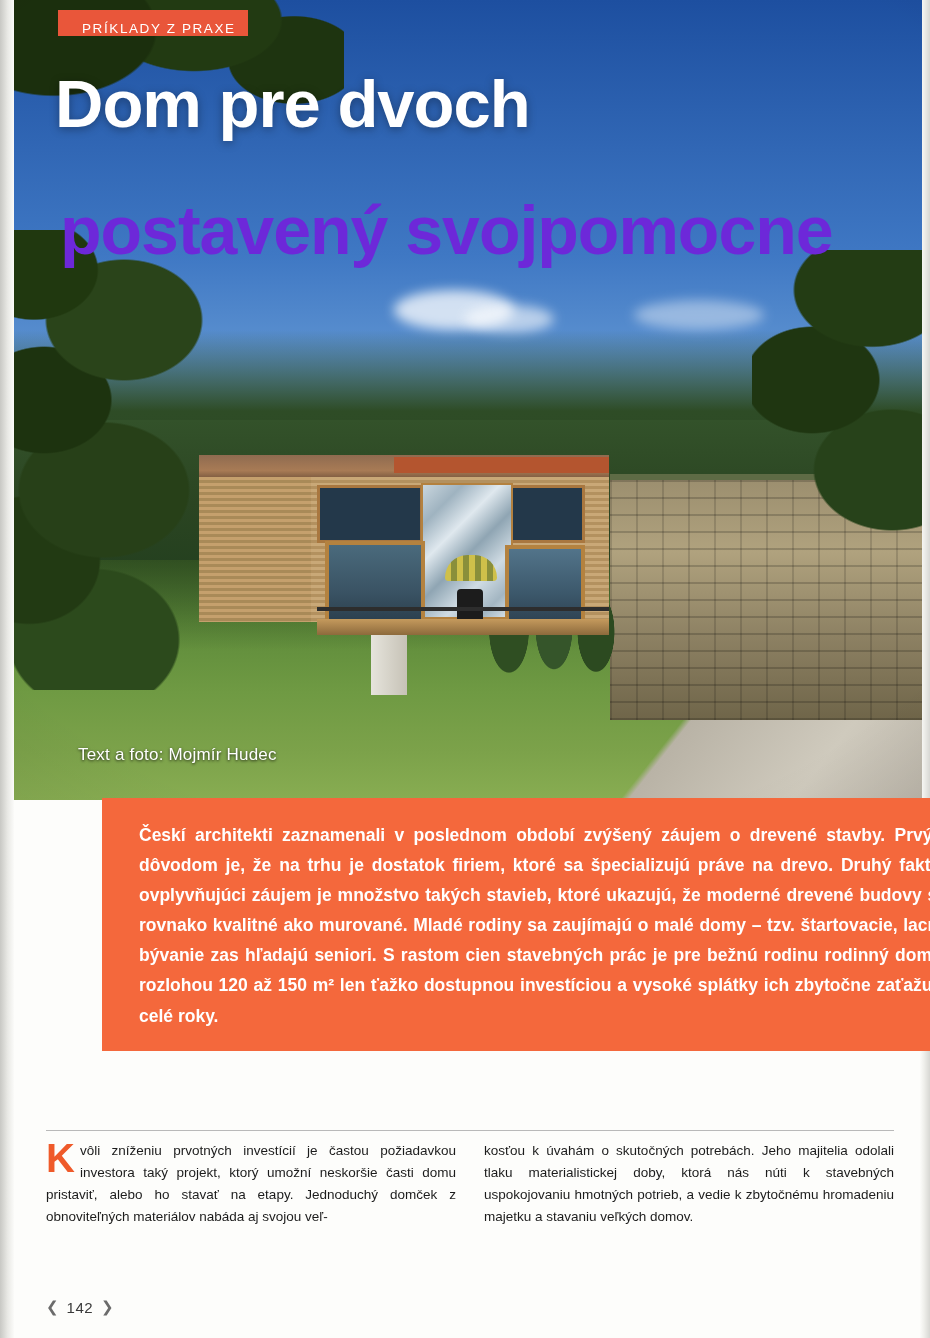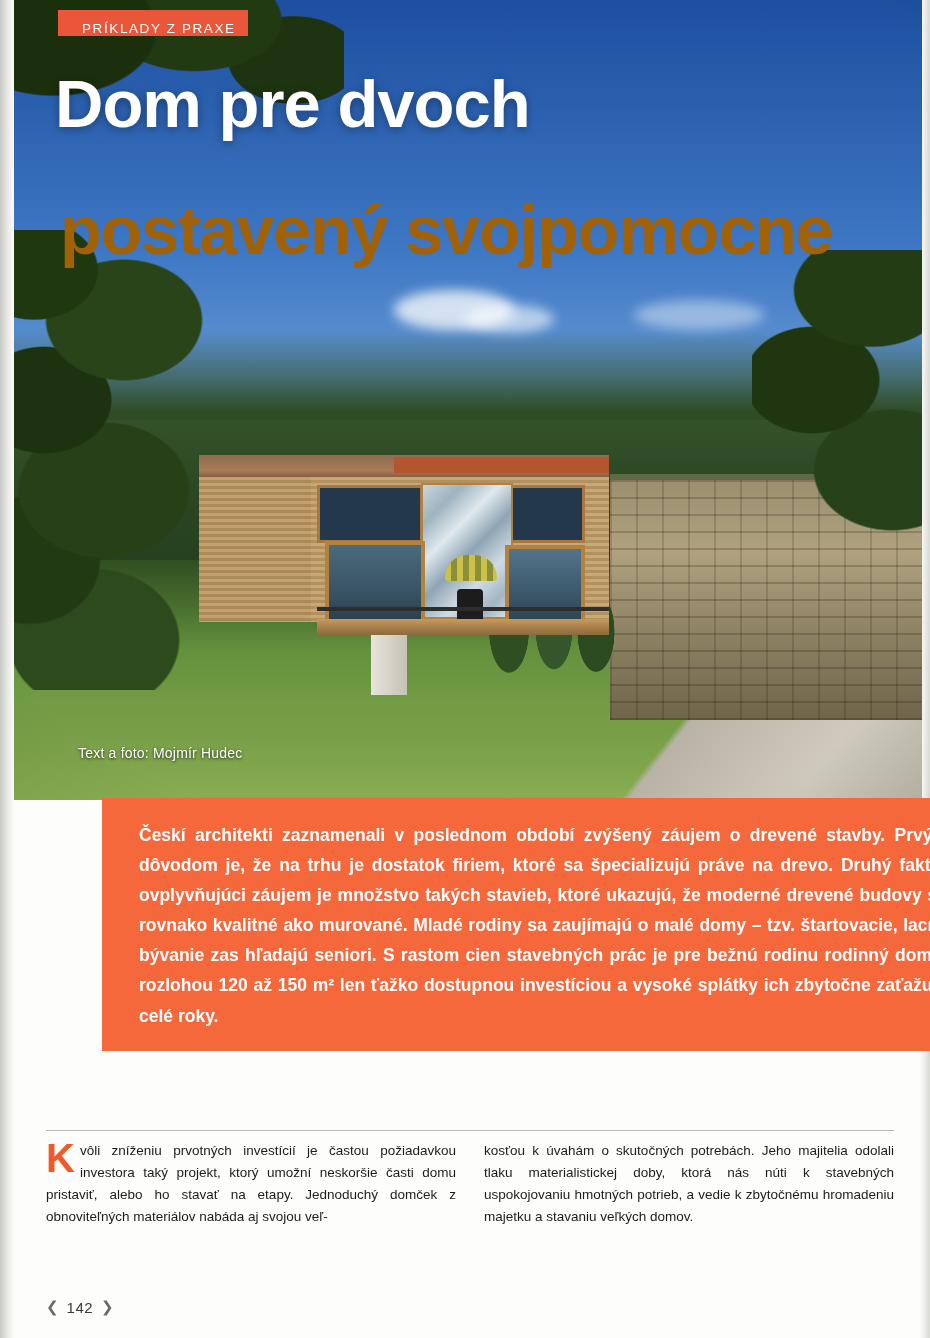--- a/index.html
+++ b/index.html
@@ -285,35 +285,35 @@
     letter-spacing: -1px;
     line-height: 0.95;
     text-shadow: 0 2px 10px rgba(0,0,0,0.35);
     white-space: nowrap;
   }
   .subheadline {
     position: absolute;
     left: 60px;
     top: 196px;
     width: 840px;
-    color: #a16207;
+    color: #6d28d9;
     font-size: 68px;
     font-weight: bold;
     letter-spacing: -1px;
     line-height: 1;
     white-space: nowrap;
   }
 
   
   .photo-credit {
     position: absolute;
     left: 78px;
     top: 745px;
     color: #ffffff;
-    font-size: 14px;
+    font-size: 17px;
     letter-spacing: .2px;
     text-shadow: 0 1px 3px rgba(0,0,0,0.8);
   }
 
   
   .perex {
     position: absolute;
     left: 58px;
     top: 798px;
     width: 872px;

